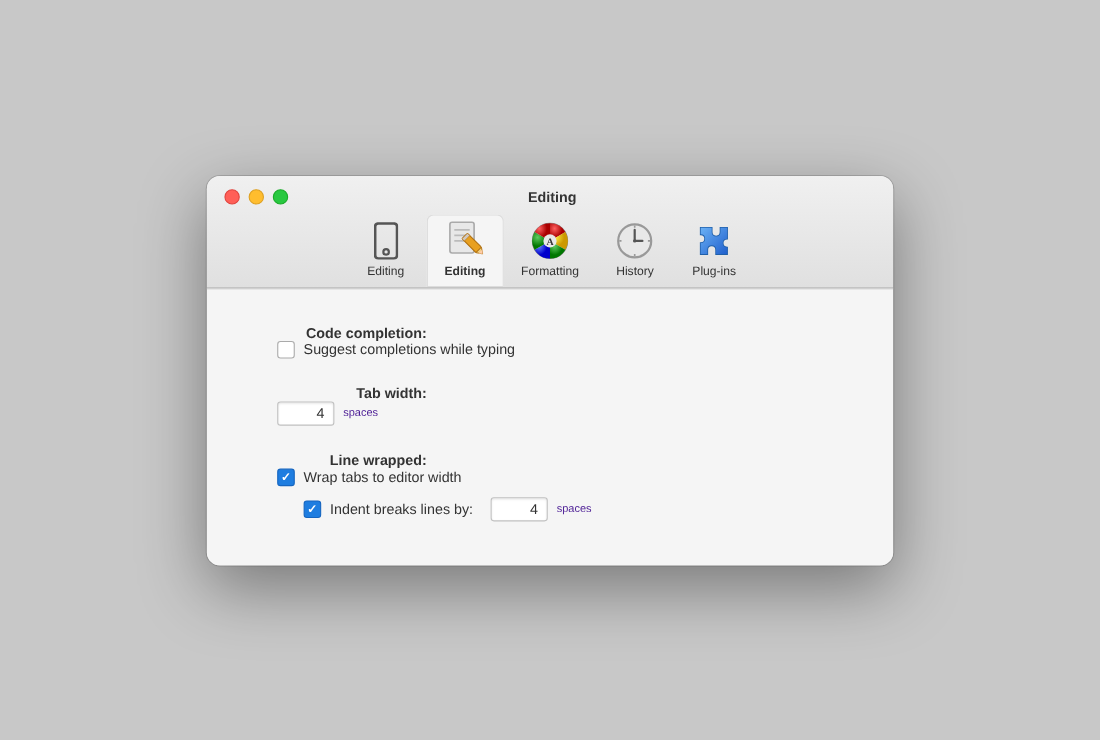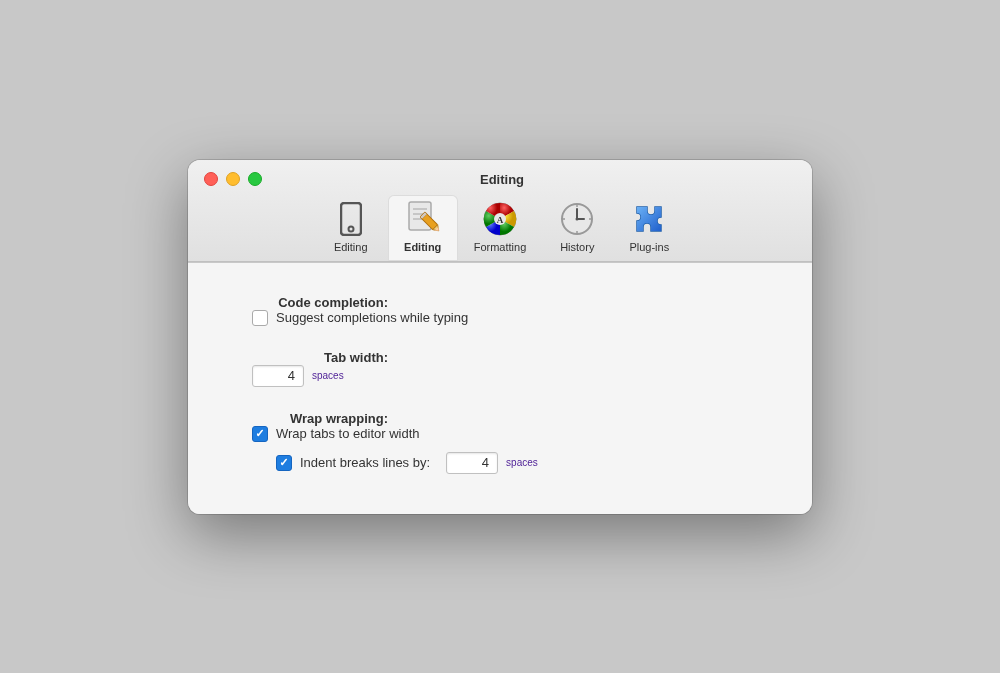--- a/index.html
+++ b/index.html
@@ -348,21 +348,21 @@
       <div class="row-label">Tab width:</div>
       <div class="row-content">
         <div class="row-item">
           <div class="number-input">4</div>
           <span class="unit-label">spaces</span>
         </div>
       </div>
     </div>
 
     <div class="settings-row">
-      <div class="row-label">Wrap wrapping:</div>
+      <div class="row-label">Line wrapped:</div>
       <div class="row-content">
         <div class="row-item">
           <div class="checkbox checked"></div>
           <span class="checkbox-label">Wrap tabs to editor width</span>
         </div>
         <div class="row-item" style="margin-left: 24px;">
           <div class="checkbox checked"></div>
           <span class="checkbox-label">Indent breaks lines by:</span>
           <div class="number-input" style="margin-left: 8px;">4</div>
           <span class="unit-label">spaces</span>

